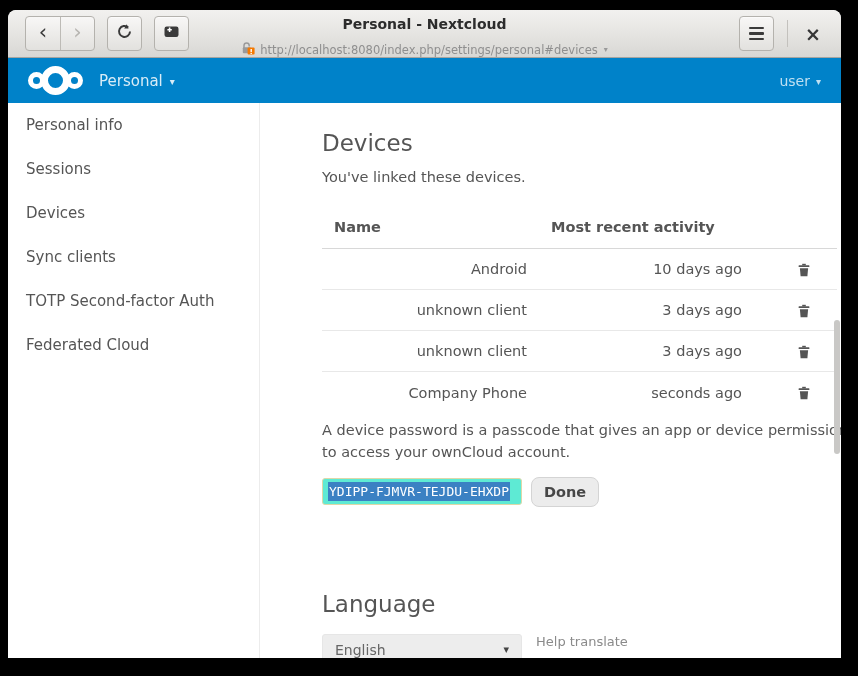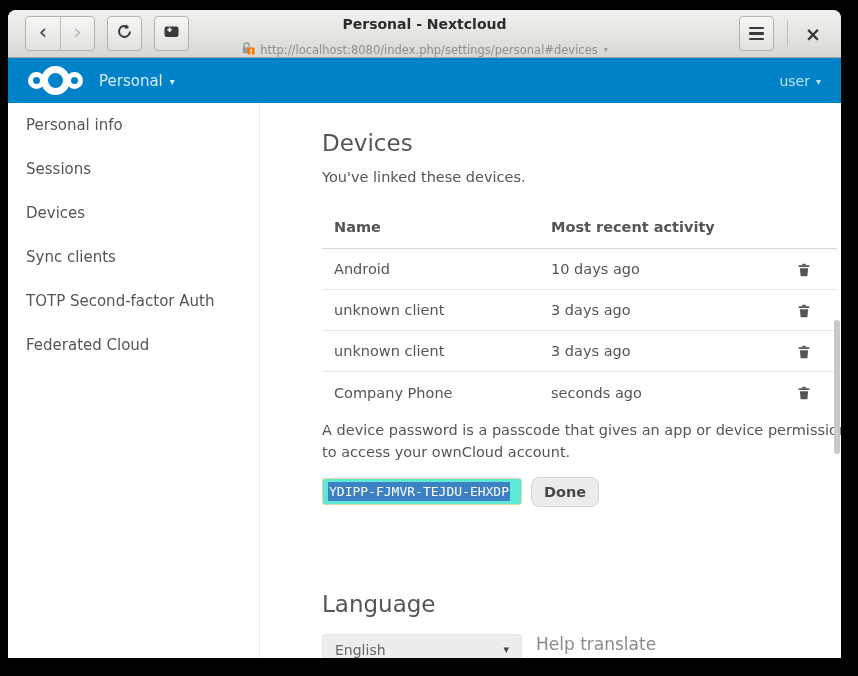--- a/index.html
+++ b/index.html
@@ -66,21 +66,21 @@
   .content { flex: 1; padding: 27px 0 0 30px; }
   .section-title { font-size: 23px; font-weight: 400; color: #555; line-height: 1.15; }
   .subtitle { margin-top: 13px; font-size: 14.5px; color: #555; }
 
   table.devices { width: 515px; margin-top: 26px; border-collapse: collapse; }
   table.devices th { text-align: left; font-size: 14.5px; font-weight: 700; color: #555;
     padding: 8px 12px 13px 12px; border-bottom: 1px solid #d8d8d8; }
   table.devices col.c-name { width: 217px; }
   table.devices col.c-act { width: 215px; }
   table.devices td { font-size: 14.5px; color: #555; padding: 0 12px; height: 41px; }
-  table.devices tbody tr { border-bottom: 1px solid #e8e8e8; }
+  table.devices tbody tr { border-bottom: 1px solid #e8e8e8; text-align: right; }
   table.devices tbody tr:last-child { border-bottom: none; }
   td.del-cell { text-align: right; padding-right: 25px !important; }
   .trash-btn { display: inline-flex; vertical-align: middle; cursor: default; }
 
   .hint { margin-top: 6px; width: 540px; font-size: 14.5px; color: #555; line-height: 1.55; }
 
   .password-row { margin-top: 13px; display: flex; align-items: center; gap: 9px; }
   .password-input {
     width: 200px; height: 27px; background: #5eead4; border: 1px solid #ddd8a8; border-radius: 3px;
     padding: 0 5px; display: flex; align-items: center; overflow: hidden;
@@ -89,21 +89,21 @@
   .password-input .selected { background: #3b81c3; color: #fff; padding: 2px 1px; white-space: nowrap; }
   .done-btn { height: 30px; padding: 0 12px; background: #ececec; border: 1px solid #d4d4d4; border-radius: 8px;
     font-family: "DejaVu Sans", sans-serif; font-size: 14.5px; font-weight: 600; color: #474747; }
 
   .language-section { margin-top: 84px; }
   .lang-row { margin-top: 17px; display: flex; align-items: flex-start; gap: 14px; }
   .lang-select { width: 200px; height: 31px; background: #ededed; border: 1px solid #e6e6e6; border-radius: 3px;
     display: flex; align-items: center; padding: 0 12px; font-size: 14px; color: #666; }
   .lang-select .lbl { flex: 1; }
   .lang-select .caret { font-size: 11px; color: #444; }
-  .help-link { font-size: 17px; color: #8a8a8a; cursor: default; }
+  .help-link { font-size: 13px; color: #8a8a8a; cursor: default; }
 
   .scroll-thumb { position: absolute; right: 1px; top: 217px; width: 6px; height: 134px;
     background: #c9c8c6; border-radius: 3px; }
 </style>
 </head>
 <body>
 
 <div class="window">
 
   <div class="titlebar">

